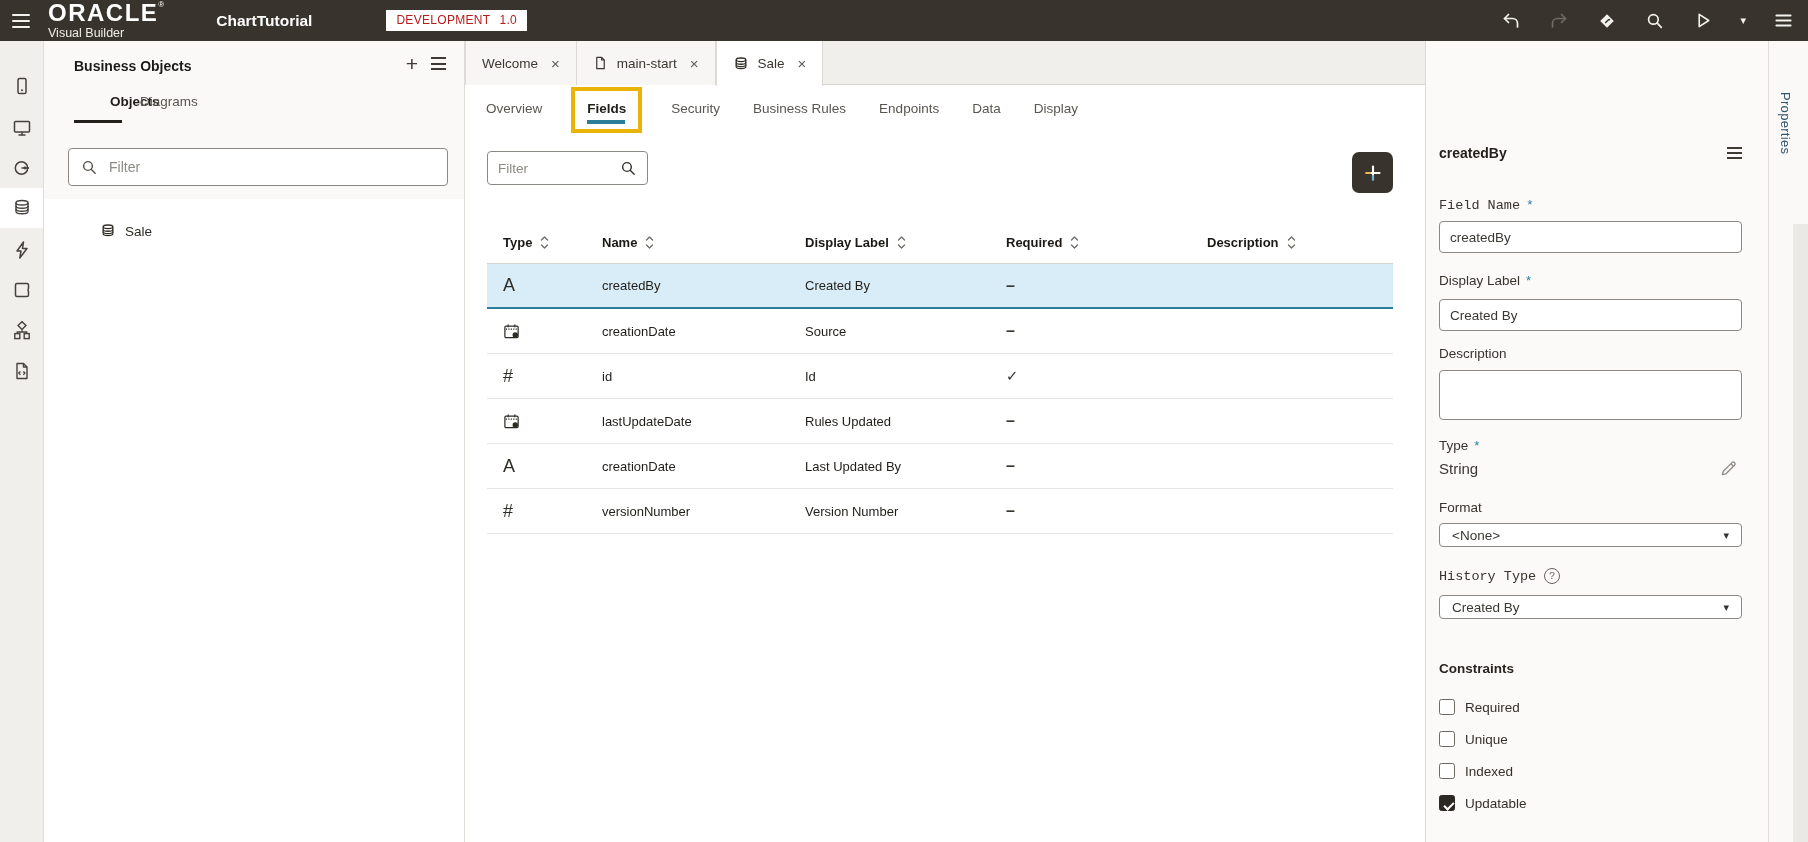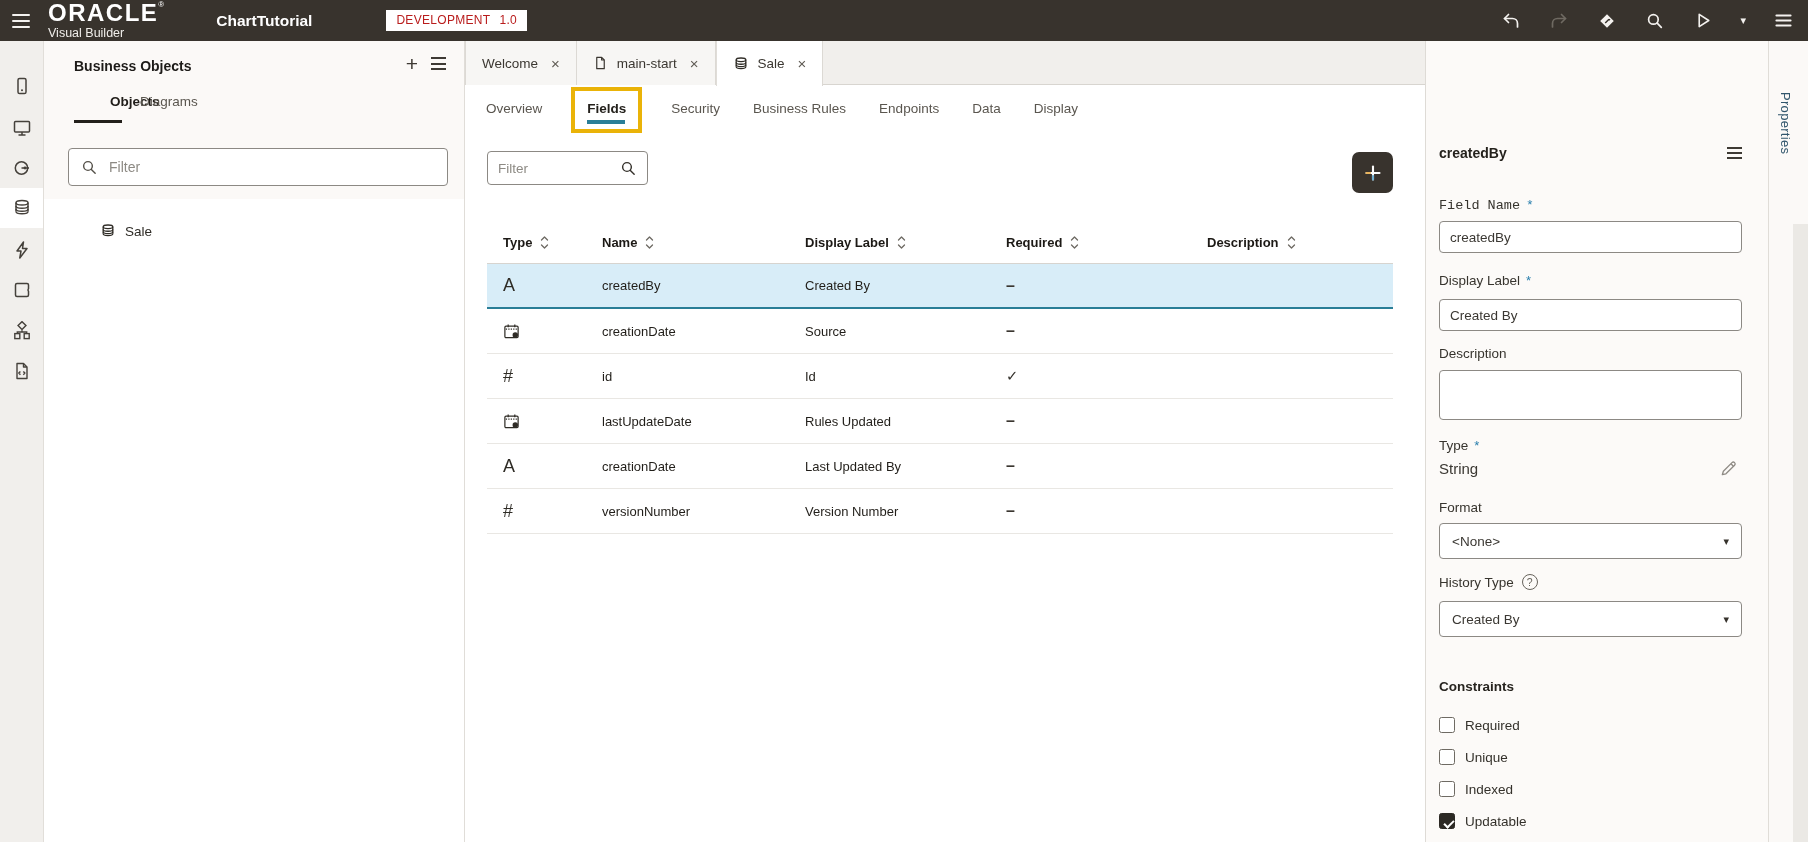--- a/index.html
+++ b/index.html
@@ -81,28 +81,28 @@
   .props { position:absolute; left:1425px; top:41px; width:343px; bottom:0; background:#fcfaf8; border-left:1px solid #dedbd6; }
   .props-inner { position:absolute; left:13px; right:26px; top:0; bottom:0; }
   .p-titlerow { margin-top:104px; display:flex; justify-content:space-between; align-items:center; }
   .p-title { font-size:14px; font-weight:bold; color:#25221d; }
   .p-menu { display:flex; flex-direction:column; gap:3.5px; width:15px; cursor:pointer; }
   .p-menu i { height:1.8px; background:#3e3a34; }
   .p-label { font-size:13.5px; color:#37342e; }
   .p-star { color:#2a7fad; font-size:13px; margin-left:6px; }
   .mt-fn { margin-top:37px;font-family:Liberation Mono, monospace; } .mt-in1 { margin-top:8px; } .mt-dl { margin-top:20px; } .mt-in2 { margin-top:11px; }
   .mt-de { margin-top:15px; } .mt-ta { margin-top:9px; } .mt-ty { margin-top:18px; } .mt-tv { margin-top:6px; }
-  .mt-fo { margin-top:22px; } .mt-s1 { margin-top:8px; } .mt-hi { margin-top:15px; } .mt-s2 { margin-top:11px; }
+  .mt-fo { margin-top:22px; } .mt-s1 { margin-top:8px; } .mt-hi { margin-top:21px;font-family:Liberation Mono, monospace; } .mt-s2 { margin-top:11px; }
   .mt-co { margin-top:42px; } .mt-cb { margin-top:22px; }
   .p-input { width:100%; height:32px; border:1px solid #8c8984; border-radius:4px; background:#fff; font-size:13.5px; font-family:inherit; color:#3b3833; padding:0 10px; outline:none; display:block; }
   .p-area { width:100%; height:50px; border:1px solid #8c8984; border-radius:4px; background:#fff; resize:none; outline:none; font-family:inherit; display:block; }
   .type-row { display:flex; justify-content:space-between; align-items:center; }
   .type-val { font-size:15px; color:#3b3833; }
   .pencil { color:#8f8b85; cursor:pointer; margin-right:4px; }
-  .p-select { width:100%; height:36px; border:1px solid #8c8984; border-radius:4px; background:#fff; display:flex; align-items:center; justify-content:space-between; padding:0 12px; cursor:pointer; }
+  .p-select { width:100%; height:24px; border:1px solid #8c8984; border-radius:4px; background:#fff; display:flex; align-items:center; justify-content:space-between; padding:0 12px; cursor:pointer; }
   .p-select .sval { font-size:13.5px; color:#3b3833; }
   .p-select .scaret { font-size:11px; color:#35312b; }
   .hist-label { display:flex; align-items:center; }
   .help { width:16px; height:16px; border:1.3px solid #67635c; border-radius:50%; display:inline-flex; align-items:center; justify-content:center; font-size:10.5px; color:#67635c; margin-left:8px; }
   .p-sect { font-size:13.5px; font-weight:bold; color:#27241f; }
   .cb-row { display:flex; align-items:center; gap:10px; height:18px; margin-bottom:14px; cursor:pointer; }
   .cbox { width:16px; height:16px; border:1.5px solid #6e6a63; border-radius:2.5px; background:#fff; position:relative; }
   .cbox.checked { background:#2c2924; border-color:#2c2924; }
   .cbox.checked::after { content:""; position:absolute; left:3.5px; top:5.5px; width:8px; height:4px; border-left:2px solid #fff; border-bottom:2px solid #fff; transform:rotate(-45deg); transform-origin:center; }
   .cb-label { font-size:13.5px; color:#34312b; }

